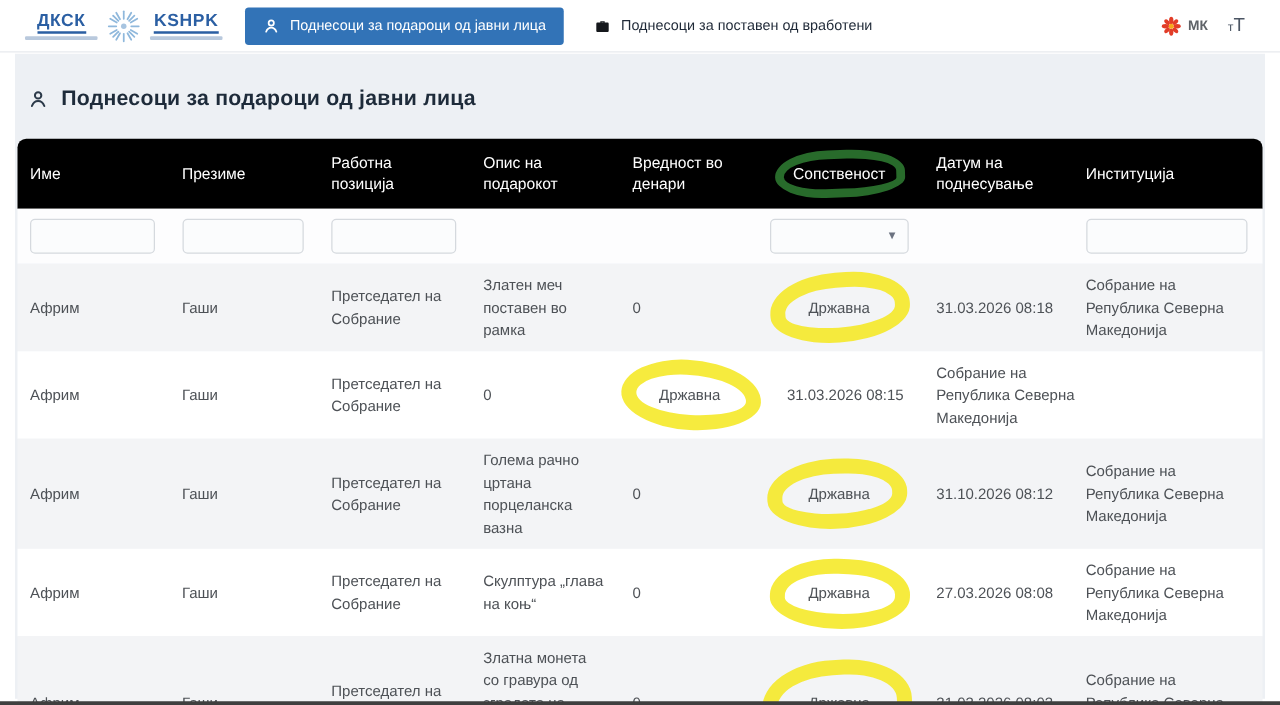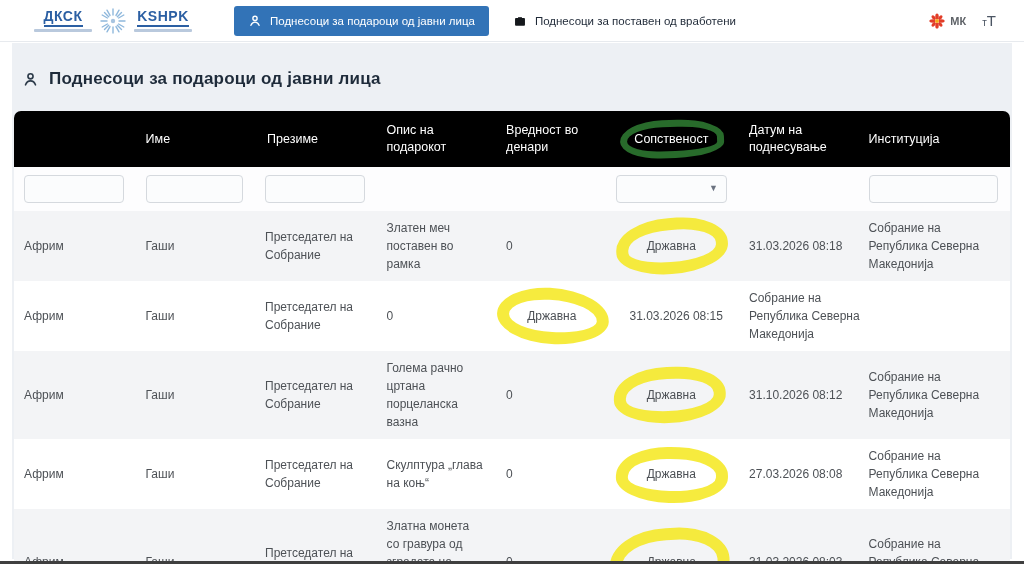--- a/index.html
+++ b/index.html
@@ -1,21 +1,21 @@
 <!DOCTYPE html>
 <html><head>
 <meta charset="utf-8">
 <style>
   * { margin:0; padding:0; box-sizing:border-box; }
   html,body { width:1024px; height:564px; background:#ffffff; overflow:hidden;
               font-family:"Liberation Sans","DejaVu Sans",sans-serif; }
 
   
   .topbar { position:absolute; top:0; left:0; right:0; height:42px; background:#ffffff;
-            border-bottom:1px solid #e7eaee; display:flex; align-items:center; padding:0 28px 0 34px;gap:24px; }
+            border-bottom:1px solid #e7eaee; display:flex; align-items:center; padding:0 28px 0 20px; }
   .logo { display:flex; align-items:center; gap:6px; }
   .logo-txt { display:flex; flex-direction:column; align-items:center; }
   .logo-word { color:#2b5fa3; font-weight:bold; font-size:14px; letter-spacing:.5px;
                border-bottom:2px solid #2b5fa3; line-height:1.1; }
   .logo-sub { width:58px; height:3px; background:#b9c9dd; margin-top:2px; border-radius:1px; }
   .tabs { display:flex; align-items:center; margin-left:18px; gap:10px; }
   .tab { display:flex; align-items:center; gap:8px; font-size:11.5px; border:none; cursor:pointer;
          padding:8px 14px; border-radius:3px; background:transparent; color:#1f2937;
          font-family:inherit; }
   .tab.active { background:#3273b7; color:#ffffff; }
@@ -152,20 +152,21 @@
       <path d="M5 19.5c1.4-3.8 4-5.6 7-5.6s5.6 1.8 7 5.6"></path>
     </svg>
     <h1 class="page-title">Поднесоци за подароци од јавни лица</h1>
   </div>
 
   <div class="tablewrap">
 
     <div class="trow thead">
       <div class="cell c1">Име</div>
       <div class="cell c2">Презиме</div>
+      <div class="cell c3">Работна позиција</div>
       <div class="cell c4">Опис на подарокот</div>
       <div class="cell c5">Вредност во денари</div>
       <div class="cell c6">
         <span>Сопственост</span>
         <span class="marker-green"></span>
       </div>
       <div class="cell c7">Датум на поднесување</div>
       <div class="cell c8">Институција</div>
     </div>
 

